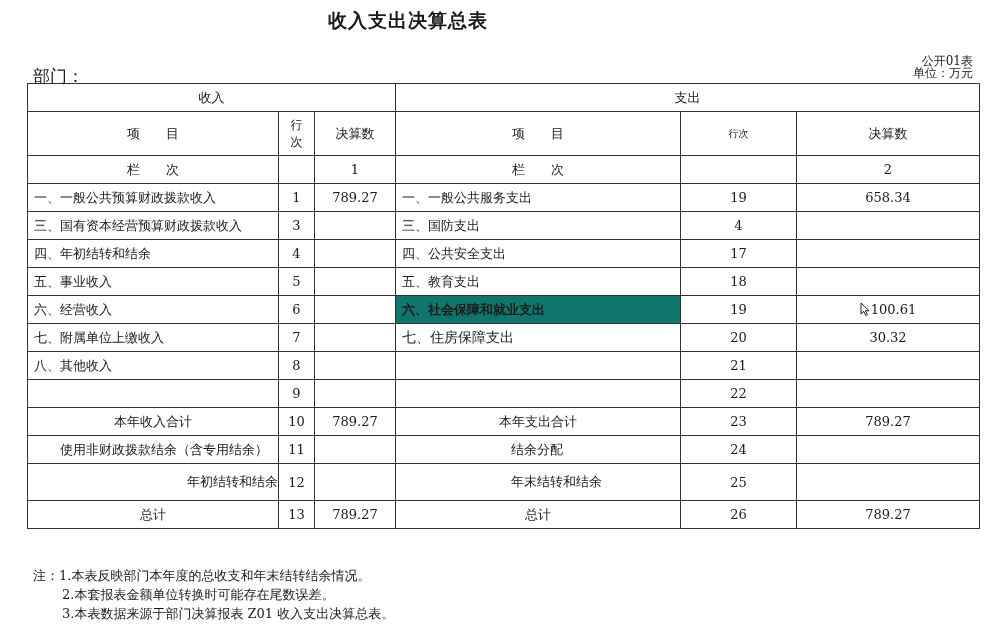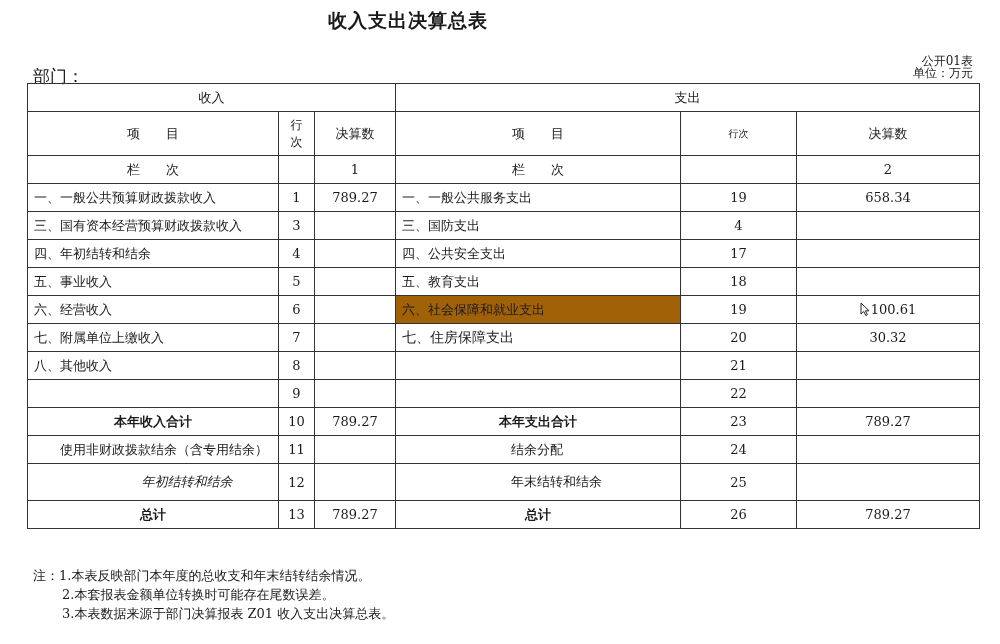--- a/index.html
+++ b/index.html
@@ -7,29 +7,29 @@
          font-family:"DejaVu Serif","Liberation Serif",serif; color:#1a1a1a; }
   .title { position:absolute; top:8px; left:0; width:816px; text-align:center;
            font-size:19px; font-weight:bold; letter-spacing:1px; }
   .form-no { position:absolute; top:43px; right:27px; font-size:12px;margin-top:10px; }
   .dept { position:absolute; top:65px; left:33px; font-size:17px; }
   .unit { position:absolute; top:65px; right:27px; font-size:12px; }
   table { position:absolute; top:83px; left:27px; border-collapse:collapse;
           table-layout:fixed; width:952px; font-size:13px; }
   td { border:1px solid #333; padding:0; height:27px; text-align:center; vertical-align:middle; overflow:hidden; white-space:nowrap; }
   td.l { text-align:left; padding-left:6px;margin-left:38px; }
-  td.b { font-weight:bold;margin-top:12px; }
+  td.b { font-weight:normal;margin-top:12px; }
   td.ind { text-align:left; padding-left:32px; }
-  td.ind2 { text-align:center; padding-left:68px;font-style:italic; }
+  td.ind2 { text-align:right; padding-left:68px; }
   td.ind3 { text-align:left; padding-left:115px; }
   tr.hdr td { height:27px; }
   tr.sub td { height:43px; }
   tr.tall td { height:36px; }
   .rowsmall { font-size:12px; line-height:17px; }
-  .hl { background:#a16207; }
+  .hl { background:#0f766e;font-weight:bold; }
   .cursor { display:inline-block; width:10px; height:14px; vertical-align:-2px; margin-right:1px; }
   .notes { position:absolute; top:566px; left:33px; font-size:13px; line-height:19px; }
   .notes .n { padding-left:29px; }
 </style>
 </head>
 <body>
 
 <div class="title">收入支出决算总表</div>
 <div class="form-no">公开01表</div>
 <div class="dept">部门：</div>

